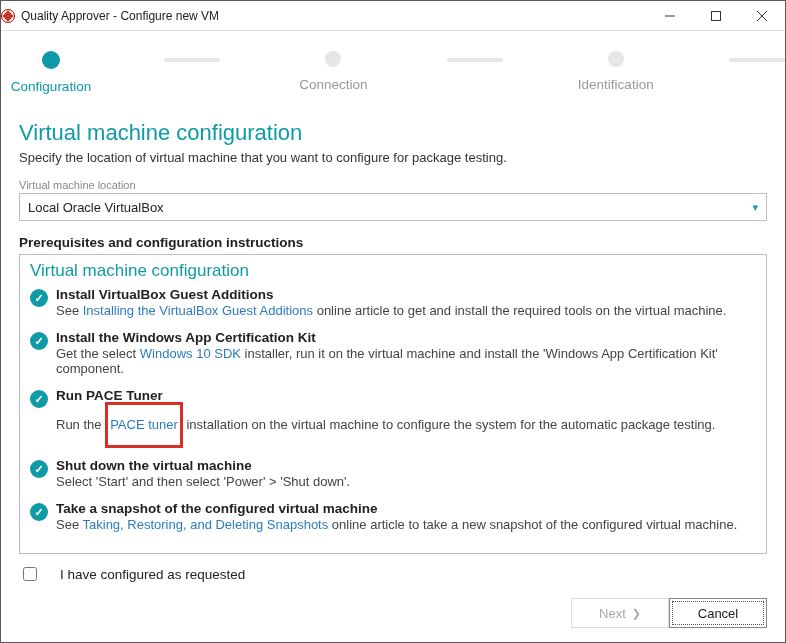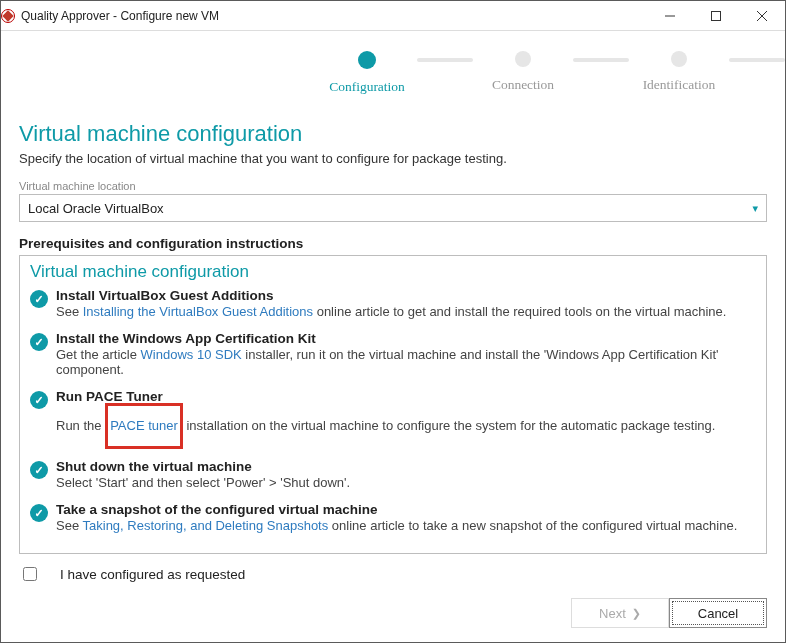--- a/index.html
+++ b/index.html
@@ -4,21 +4,21 @@
 <style>
   * { box-sizing: border-box; }
   html, body { margin: 0; padding: 0; font-family: "Segoe UI", Tahoma, sans-serif; font-size: 13px; color: #222; }
   #window { width: 786px; height: 643px; border: 1px solid #5a5a5a; background: #fff; display: flex; flex-direction: column; }
   #titlebar { height: 30px; display: flex; align-items: center; padding-left: 0; border-bottom: 1px solid #ddd; font-size: 12px; }
   #titlebar .app-icon { width: 14px; height: 14px; border-radius: 50%; border: 1px solid #b00; display: inline-flex; align-items: center; justify-content: center; margin-right: 6px; }
   #titlebar .app-icon .inner { width: 8px; height: 8px; background: #c0392b; transform: rotate(45deg); }
   #titlebar .spacer { flex: 1; }
   #titlebar .winbtn { width: 46px; height: 100%; display: inline-flex; align-items: center; justify-content: center; font-size: 14px; }
 
-  #stepper { display: flex; justify-content: flex-end; align-items: flex-start; padding: 20px 0 10px 0; font-family: Liberation Serif, serif; }
+  #stepper { display: flex; justify-content: space-between; align-items: flex-start; padding: 20px 0 10px 0; }
   .step { display: flex; flex-direction: column; align-items: center; width: 100px; position: relative; }
   .step-circle { width: 16px; height: 16px; border-radius: 50%; background: #e6e6e6; }
   .step-circle.active { background: #0e9aa7; width: 18px; height: 18px; }
   .step-label { margin-top: 10px; font-size: 13.5px; color: #999; }
   .step-label.active { color: #0e9aa7; }
   .connector { width: 56px; height: 4px; background: #e6e6e6; margin-top: 7px; border-radius: 2px; }
 
   #content { flex: 1; padding: 10px 18px 0 18px; display: flex; flex-direction: column; overflow: hidden; }
   h1 { color: #0e9aa7; font-weight: 400; font-size: 22px; margin: 6px 0 4px 0; }
   .subtitle { color: #333; margin-bottom: 14px; }
@@ -125,21 +125,21 @@
               <span>See </span><span class="link">Installing the VirtualBox Guest Additions</span><span> online article to get and install the required tools on the virtual machine.</span>
             </div>
           </div>
         </div>
 
         <div class="prereq">
           <div class="check">✓</div>
           <div class="prereq-body">
             <div class="prereq-title">Install the Windows App Certification Kit</div>
             <div class="prereq-desc">
-              <span>Get the article </span><span class="link">Windows 10 SDK</span><span> installer, run it on the virtual machine and install the 'Windows App Certification Kit' component.</span>
+              <span>Get the select </span><span class="link">Windows 10 SDK</span><span> installer, run it on the virtual machine and install the 'Windows App Certification Kit' component.</span>
             </div>
           </div>
         </div>
 
         <div class="prereq">
           <div class="check">✓</div>
           <div class="prereq-body">
             <div class="prereq-title">Run PACE Tuner</div>
             <div class="prereq-desc">
               <span>Run the </span><span class="highlight-box"><span class="link">PACE tuner</span></span><span> installation on the virtual machine to configure the system for the automatic package testing.</span>

